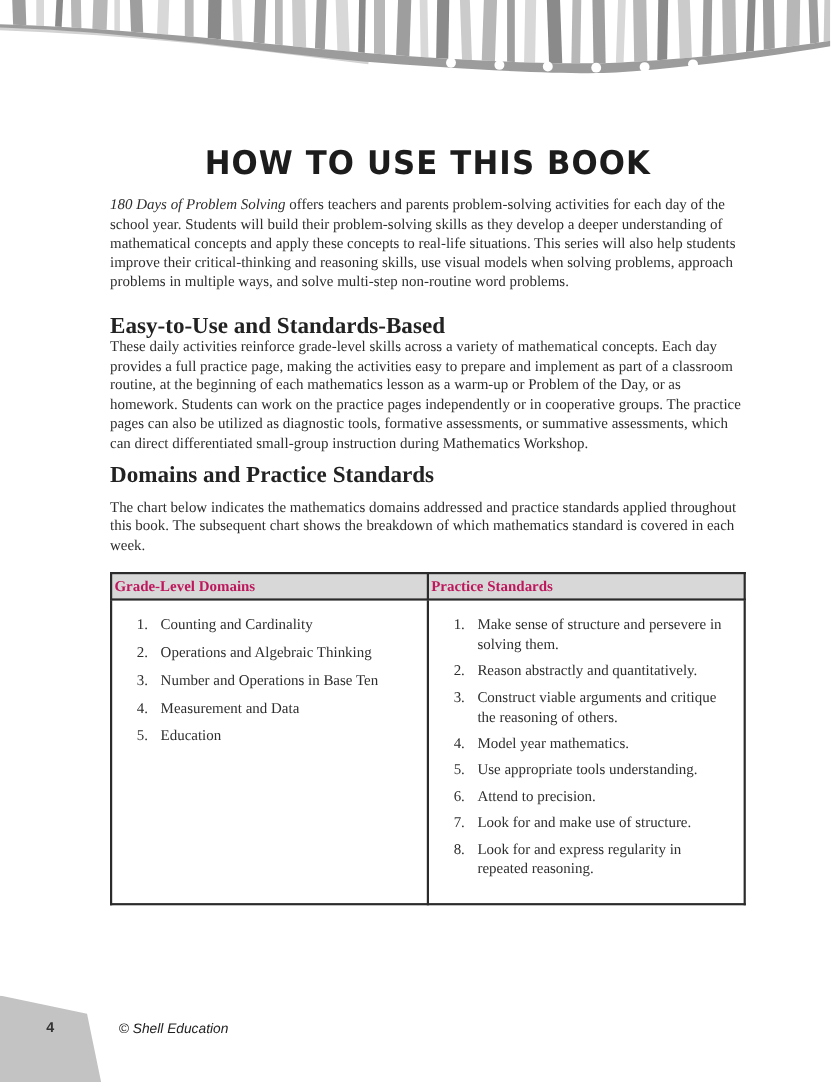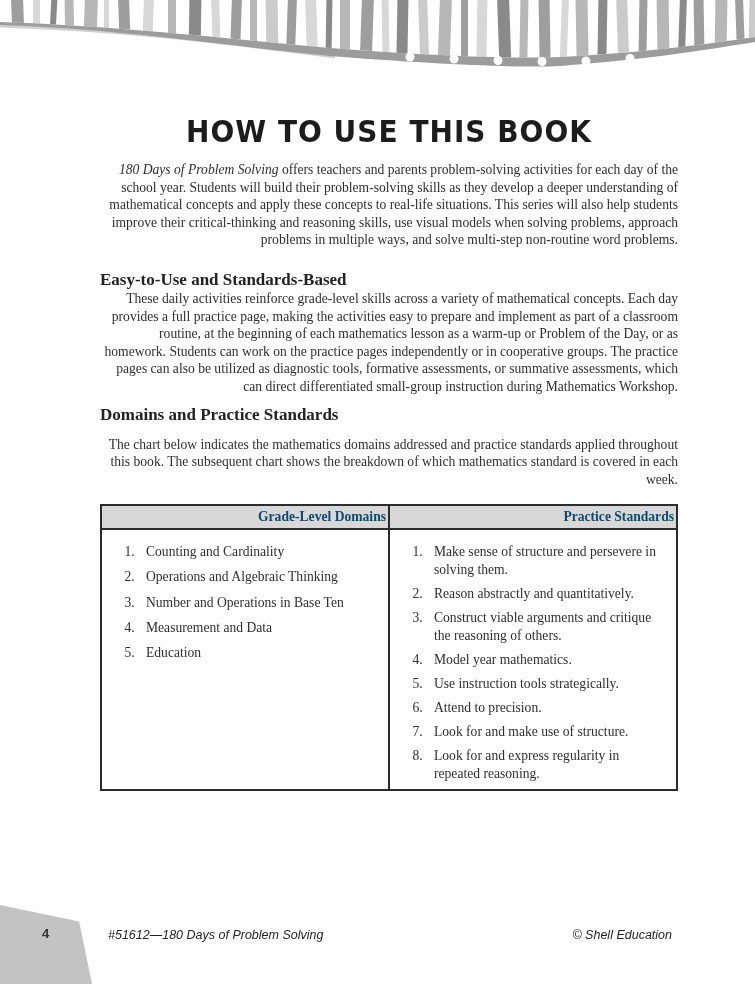--- a/index.html
+++ b/index.html
@@ -7,39 +7,39 @@
     position:relative;
     width:755px;height:984px;
     background:#ffffff;
     overflow:hidden;
     font-family:"Liberation Serif",serif;
     color:#2e2e2e;
   }
   
   .top-deco{position:absolute;top:0;left:0;width:755px;height:80px;}
   
-  .content{position:absolute;left:100px;top:0;width:578px;}
+  .content{position:absolute;left:100px;top:16px;width:578px;}
   .title{
     margin:0;padding-top:104px;
     text-align:center;
     font-family:"DejaVu Sans",sans-serif;
     font-weight:800;
     font-size:28px;
     letter-spacing:1px;
     line-height:42px;
     color:#1c1c1c;
     transform:scaleY(1.06);
     transform-origin:top center;
   }
-  p{margin:0;font-size:13.6px;line-height:17.6px;text-align:right;}
+  p{margin:0;font-size:13.6px;line-height:17.6px;text-align:left;}
   .intro{margin-top:15px;}
   .series-title{font-style:italic;}
   h2{
     margin:0;
-    font-size:17px;line-height:20px;
+    font-size:21px;line-height:20px;
     font-weight:bold;color:#222222;
   }
   .h2-easy{margin-top:21px;}
   .p-easy{}
   .h2-domains{margin-top:9px;}
   .p-domains{margin-top:11px;}
   .p-note{margin-top:16px;}
   .note-label{font-weight:bold;}
   
   table.chart{
@@ -48,27 +48,27 @@
     border-collapse:collapse;
     border:2px solid #2b2b2b;
   }
   table.chart th{
     width:50%;
     border:2px solid #2b2b2b;
     background:#d8d8d8;
     font-size:13.6px;
     font-weight:bold;
     padding:3px 2px;
-    text-align:right;
-    color:#0c4a6e;
+    text-align:left;
+    color:#be185d;
   }
   table.chart td{
     border:2px solid #2b2b2b;
     vertical-align:top;
-    padding:13px 8px 0 4px;
+    padding:13px 8px 16px 4px;
   }
   ol.cell-list{margin:0;padding-left:32px;font-size:13.6px;line-height:17.6px;}
   ol.cell-list li{padding-left:8px;margin-bottom:7.5px;}
   ol.standards li{margin-bottom:6.5px;}
   
   .corner-tab{
     position:absolute;left:0;top:905px;width:92px;height:79px;
     background:#c3c3c3;
     clip-path:polygon(0% 0%, 86% 21%, 100% 100%, 0% 100%);
   }
@@ -178,32 +178,31 @@
                 <li>Education</li>
               </ol>
           </td>
           <td>
             <ol class="cell-list standards">
 
             <li>Make sense of structure and persevere in solving them.</li>
                 <li>Reason abstractly and quantitatively.</li>
                 <li>Construct viable arguments and critique the reasoning of others.</li>
                 <li>Model year mathematics.</li>
-                <li>Use instruction tools strategically.</li>
+                <li>Use appropriate tools understanding.</li>
                 <li>Attend to precision.</li>
                 <li>Look for and make use of structure.</li>
                 <li>Look for and express regularity in repeated reasoning.</li>
               </ol>
           </td>
         </tr>
       </tbody>
     </table>
 
   </div>
 
   <div class="corner-tab"></div>
   <div class="corner-page-number">4</div>
   <div class="footer-line">
-    <span>#51612—180 Days of Problem Solving</span>
     <span>© Shell Education</span>
   </div>
 
 </div>
 
 </body></html>

